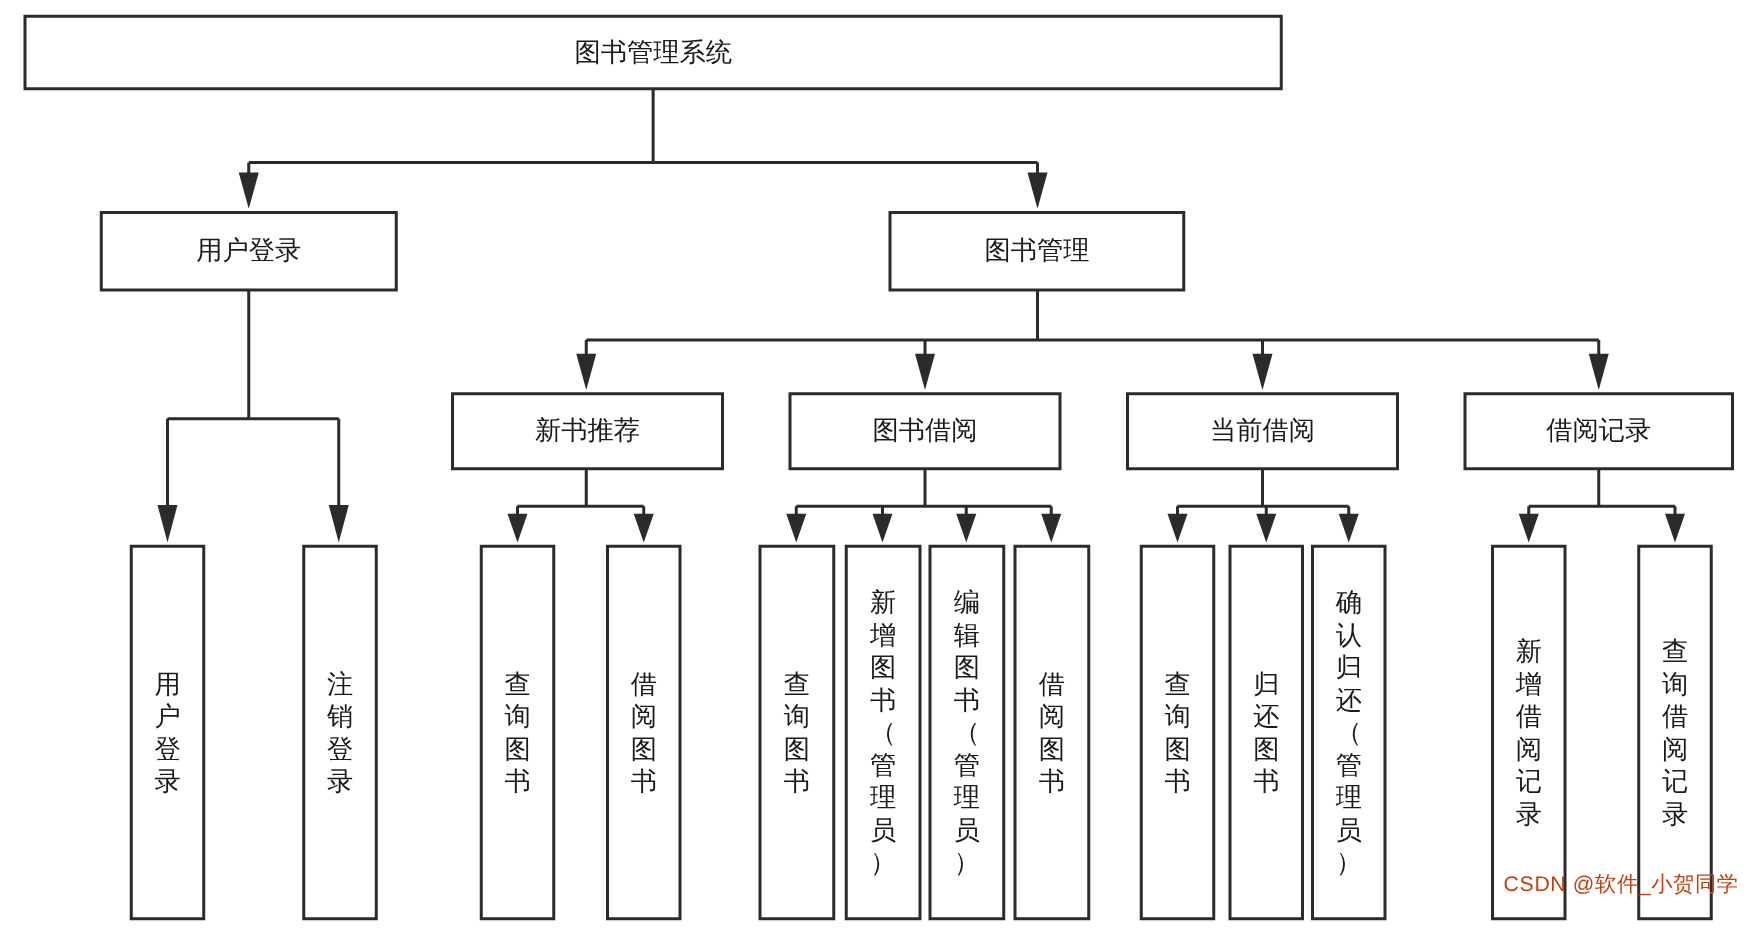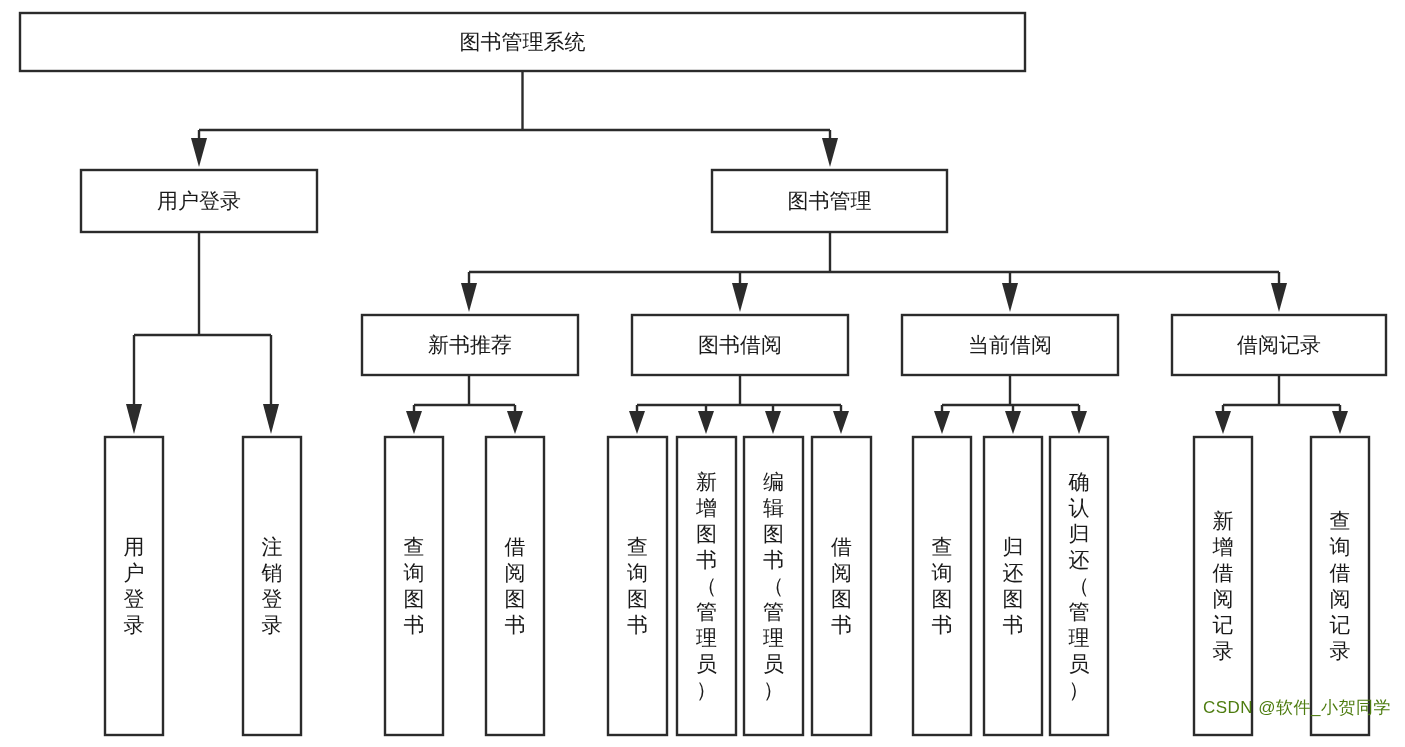--- a/index.html
+++ b/index.html
@@ -53,21 +53,21 @@
     fill: #1a1a1a;
     font-size: 21px;
     text-anchor: middle;
   }
   .watermark {
     position: absolute;
     right: 14px;
     bottom: 6px;
     font-family: "Liberation Sans", "DejaVu Sans", sans-serif;
     font-size: 17px;
-    color: #4d7c0f;
+    color: #c2410c;
     letter-spacing: 0.5px;
     white-space: nowrap;
     user-select: none;
   }
 </style>
 </head>
 <body>
 
 <div id="diagram-root">
 

